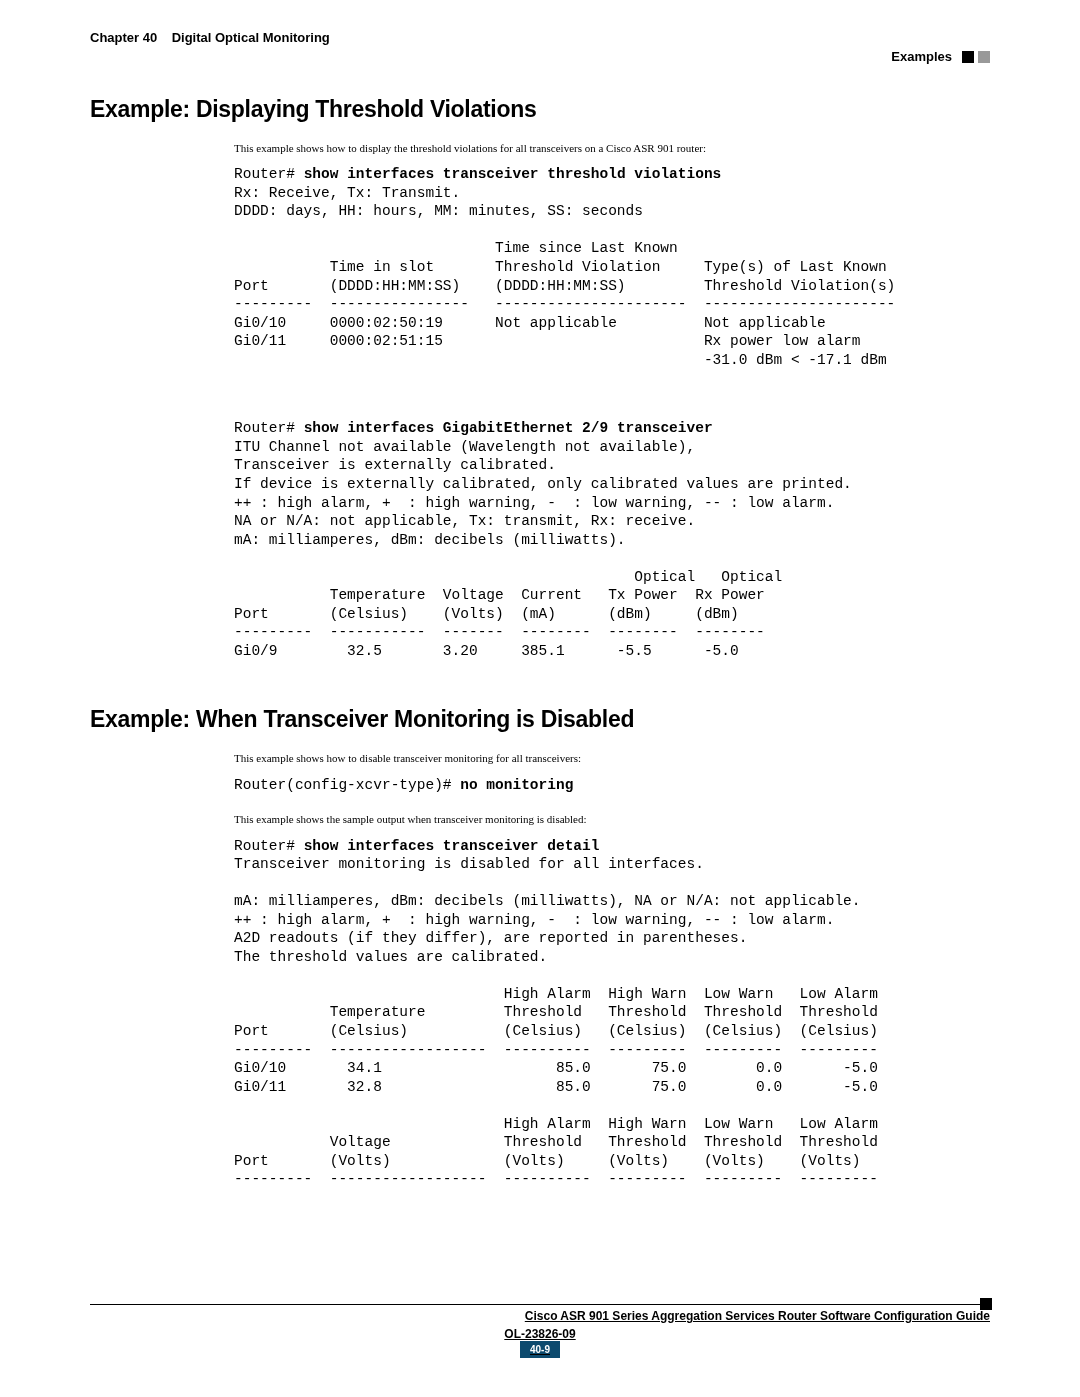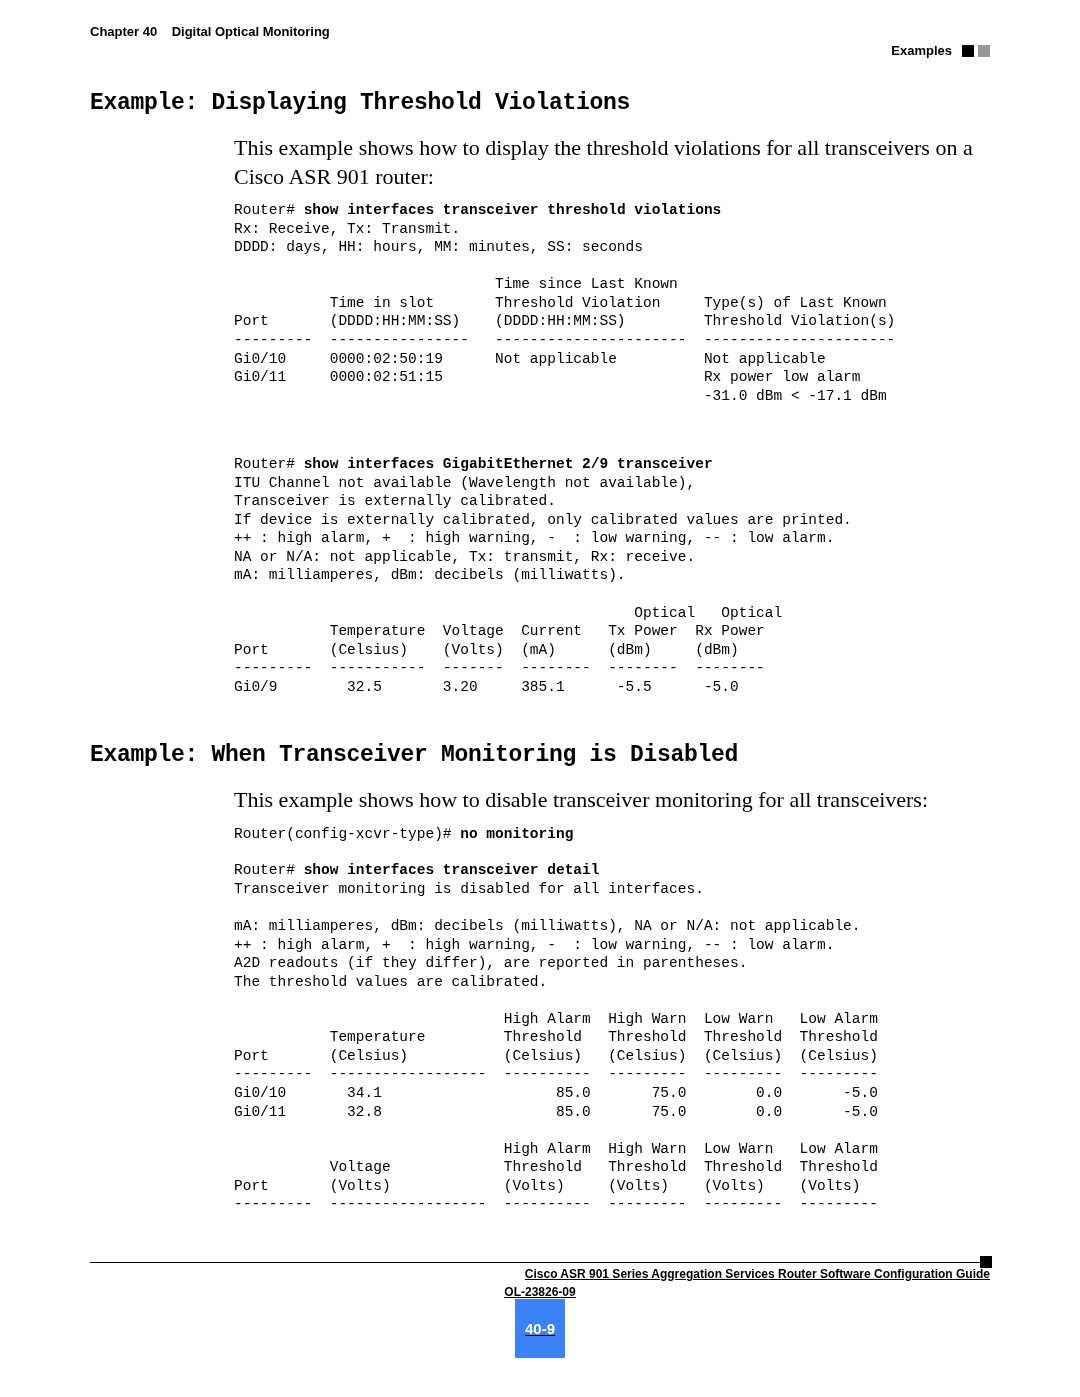--- a/index.html
+++ b/index.html
@@ -8,21 +8,21 @@
     height: 1397px;
     margin: 0;
     padding: 0;
     background: #fff;
     font-family: "Times New Roman", Times, serif;
     color: #000;
     position: relative;
     box-sizing: border-box;
   }
   .page {
-    padding: 24px 90px 0 90px;
+    padding: 30px 90px 0 90px;
     box-sizing: border-box;
   }
   .top-header {
     display: flex;
     justify-content: space-between;
     align-items: flex-start;
     font-family: Arial, Helvetica, sans-serif;
     font-size: 13px;
     font-weight: bold;
     margin-bottom: 4px;
@@ -47,29 +47,29 @@
   }
   .gray-square {
     display: inline-block;
     width: 12px;
     height: 12px;
     background: #999;
     margin-right: 4px;
     vertical-align: middle;
   }
   h2.section-heading {
-    font-family: Liberation Mono, monospace;
+    font-family: Liberation Sans, sans-serif;
     font-weight: bold;
     font-size: 23px;
     margin: 0 0 18px 0;
     letter-spacing: -0.3px;
   }
   .body-text {
     font-family: "Times New Roman", Times, serif;
-    font-size: 22px;
+    font-size: 11px;
     line-height: 1.3;
     margin: 0 0 10px 144px;
   }
   pre.cli {
     font-family: "Courier New", Courier, monospace;
     font-size: 14.5px;
     line-height: 1.28;
     margin: 4px 0 18px 144px;
     white-space: pre;
   }
@@ -107,26 +107,26 @@
     align-items: center;
     margin-top: 4px;
     flex-direction: column;
   }
   .footer-left {
     font-family: Arial, Helvetica, sans-serif;
     font-size: 12px;
     font-weight: bold;
   }
   .page-number {
-    background: #3b82f6;
+    background: #0c4a6e;
     color: #fff;
     font-family: Arial, Helvetica, sans-serif;
     font-weight: bold;
-    font-size: 15px;
-    padding: 21px 10px;
+    font-size: 10px;
+    padding: 3px 10px;
   }
 </style>
 </head>
 <body>
 
 <div class="page">
 
   <div class="top-header">
     <div class="left">
       <span>Chapter 40</span>&nbsp;&nbsp;&nbsp;&nbsp;<span>Digital Optical Monitoring</span>
@@ -166,20 +166,21 @@
            Temperature  Voltage  Current   Tx Power  Rx Power
 Port       (Celsius)    (Volts)  (mA)      (dBm)     (dBm)
 ---------  -----------  -------  --------  --------  --------
 Gi0/9        32.5       3.20     385.1      -5.5      -5.0</span></pre>
 
   <div class="section-gap"></div>
 
   <h2 class="section-heading">Example: When Transceiver Monitoring is Disabled</h2>
   <p class="body-text">This example shows how to disable transceiver monitoring for all transceivers:</p>
   <pre class="cli"><span>Router(config-xcvr-type)# </span><b>no monitoring</b></pre>
+  <p class="body-text">This example shows the sample output when transceiver monitoring is disabled:</p>
   <pre class="cli"><span>Router# </span><b>show interfaces transceiver detail</b>
 <span>Transceiver monitoring is disabled for all interfaces.
 
 mA: milliamperes, dBm: decibels (milliwatts), NA or N/A: not applicable.
 ++ : high alarm, +  : high warning, -  : low warning, -- : low alarm.
 A2D readouts (if they differ), are reported in parentheses.
 The threshold values are calibrated.
 
                                High Alarm  High Warn  Low Warn   Low Alarm
            Temperature         Threshold   Threshold  Threshold  Threshold

